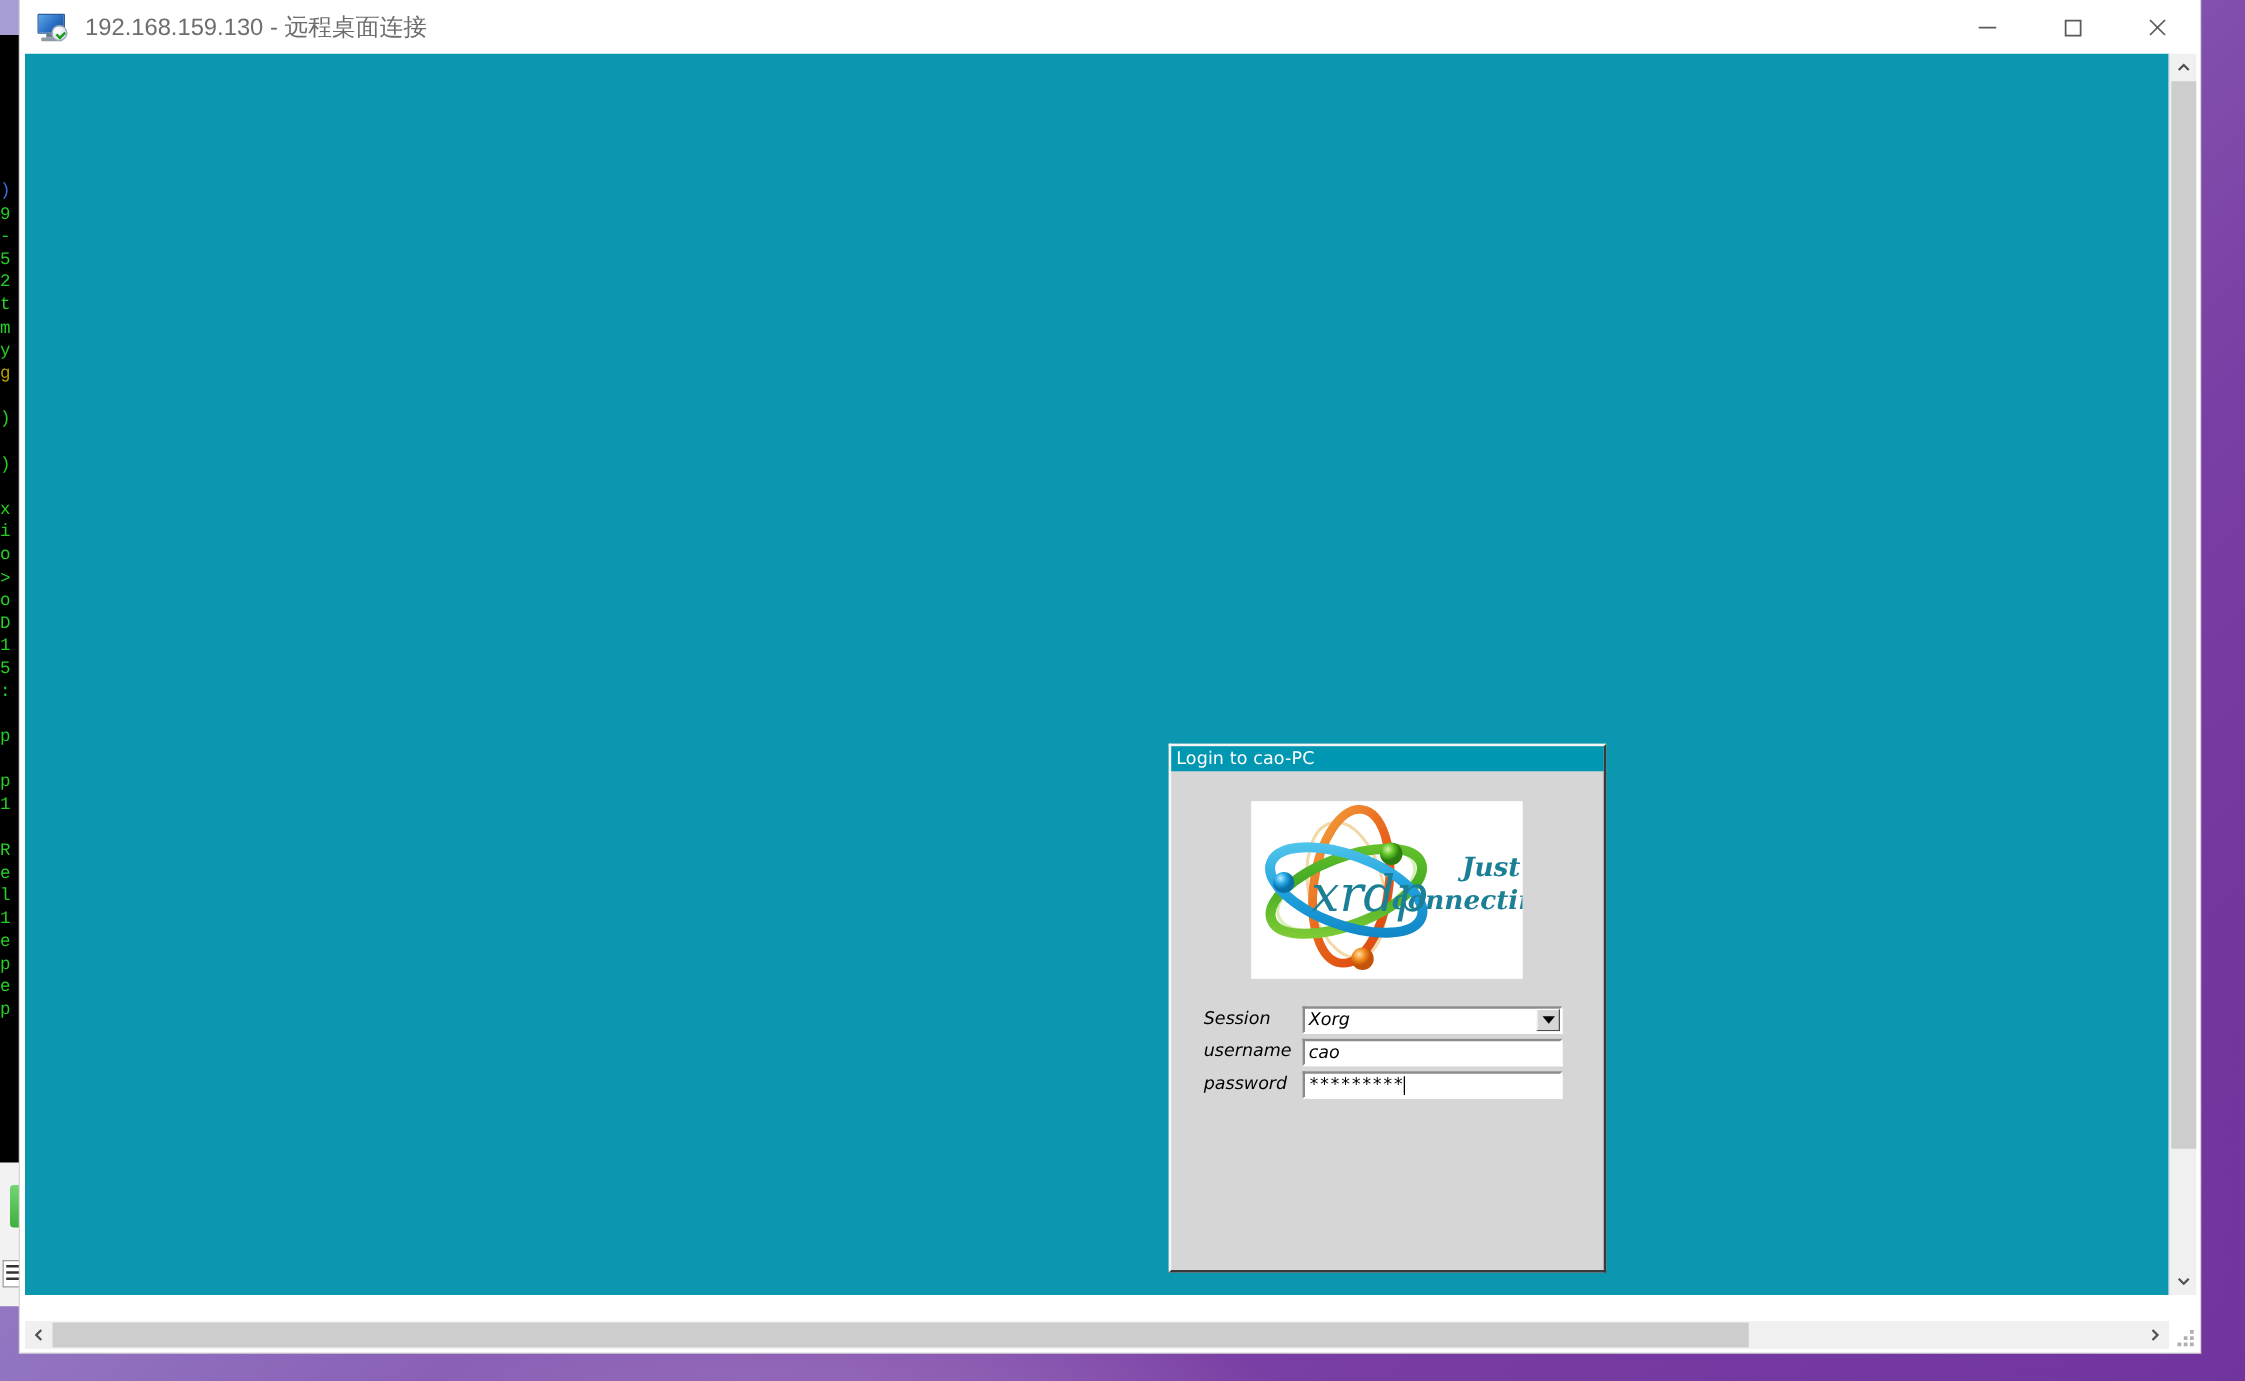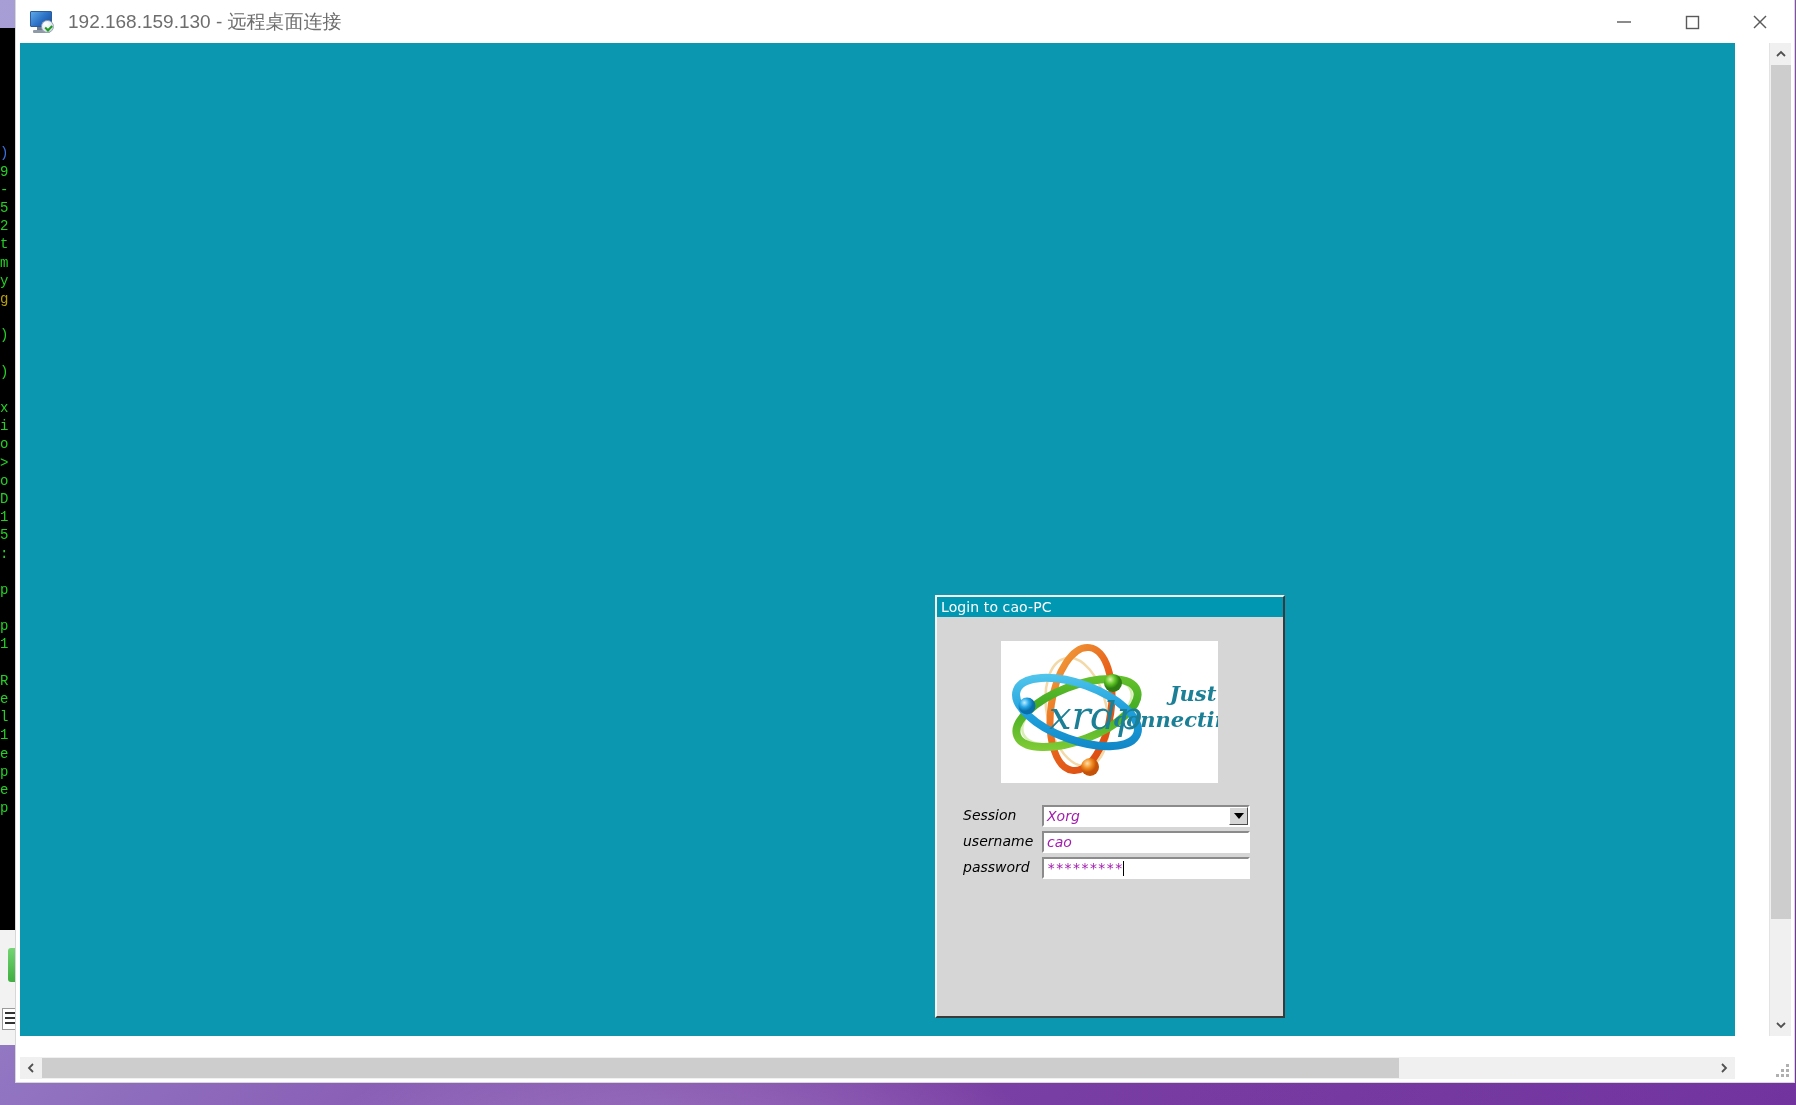--- a/index.html
+++ b/index.html
@@ -89,21 +89,20 @@
 
   
   #rdp-window {
     position: absolute;
     left: 16px;
     top: 0;
     width: 1744px;
     height: 1082px;
     background: #ffffff;
     box-shadow: 0 0 0 1px #d7d7d7;
-    padding-left: 34px;
   }
 
   
   #rdp-titlebar {
     position: absolute;
     left: 0; top: 0;
     width: 100%;
     height: 43px;
     background: #ffffff;
     display: flex;
@@ -317,21 +316,21 @@
     height: 22px;
     background: #ffffff;
     border-top: 2px solid #8b8b8b;
     border-left: 2px solid #8b8b8b;
     border-right: 2px solid #ffffff;
     border-bottom: 2px solid #ffffff;
     box-sizing: border-box;
     display:flex;
     align-items:center;
     font-size: 14px;
-    color:#a21caf;
+    color:#000000;
     font-family: "DejaVu Sans", sans-serif;
     padding-left: 3px;
     overflow:hidden;
   }
   .fctrl.combo { padding-right: 0; }
   .combo-arrow {
     margin-left: auto;
     width: 19px;
     height: 18px;
     background: #d6d6d6;

